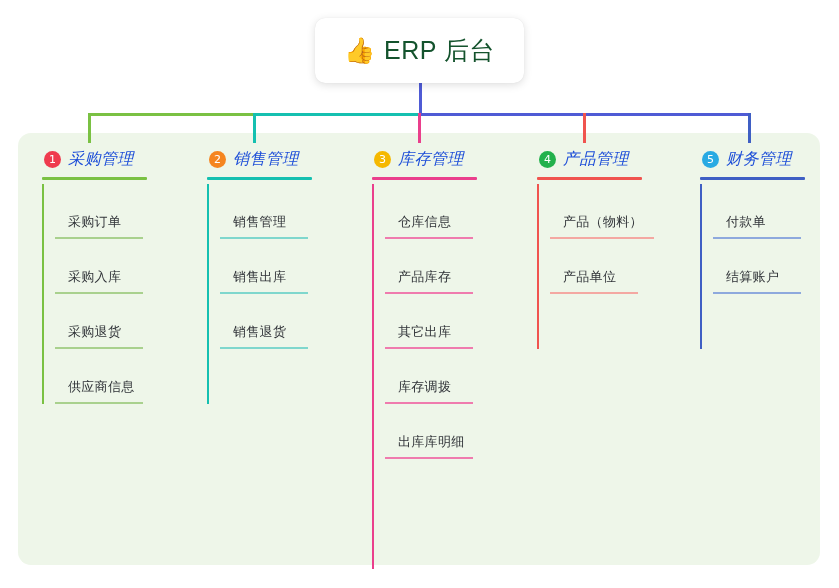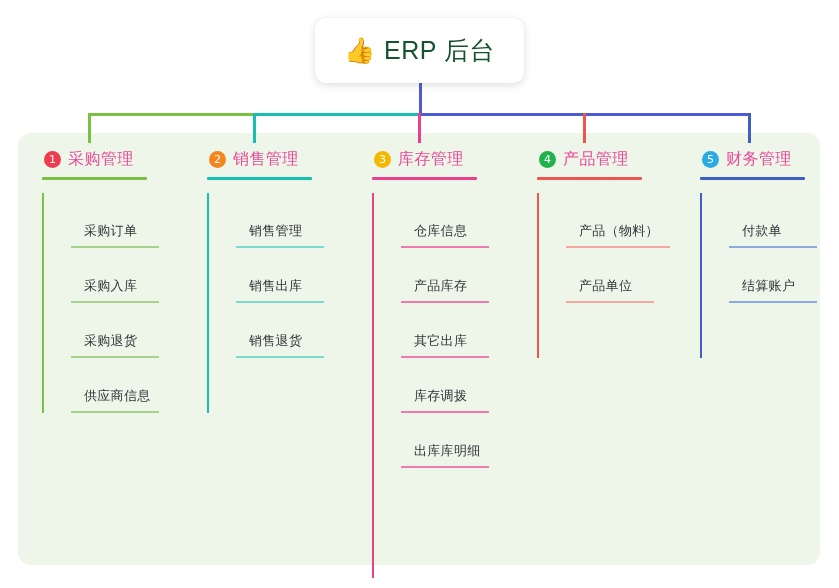--- a/index.html
+++ b/index.html
@@ -86,32 +86,33 @@
     border-radius: 50%;
     color: #ffffff;
     font-size: 11px;
     line-height: 17px;
     text-align: center;
     flex: 0 0 auto;
     font-family: "DejaVu Sans", sans-serif;
   }
   .col-title {
     font-size: 16px;
-    color: #ec4899;
+    color: #1d4ed8;
     letter-spacing: 0.4px;
+    font-style: italic;
   }
   .col-rule {
     height: 3px;
     margin-top: 6px;
     border-radius: 1px;
   }
   .leaves {
     position: relative;
-    margin-top: 13px;
-    padding-left: 29px;
+    margin-top: 4px;
+    padding-left: 13px;
   }
   .spine {
     position: absolute;
     left: 0;
     top: 0;
     width: 2px;
   }
   .leaf {
     position: relative;
     height: 55px;

